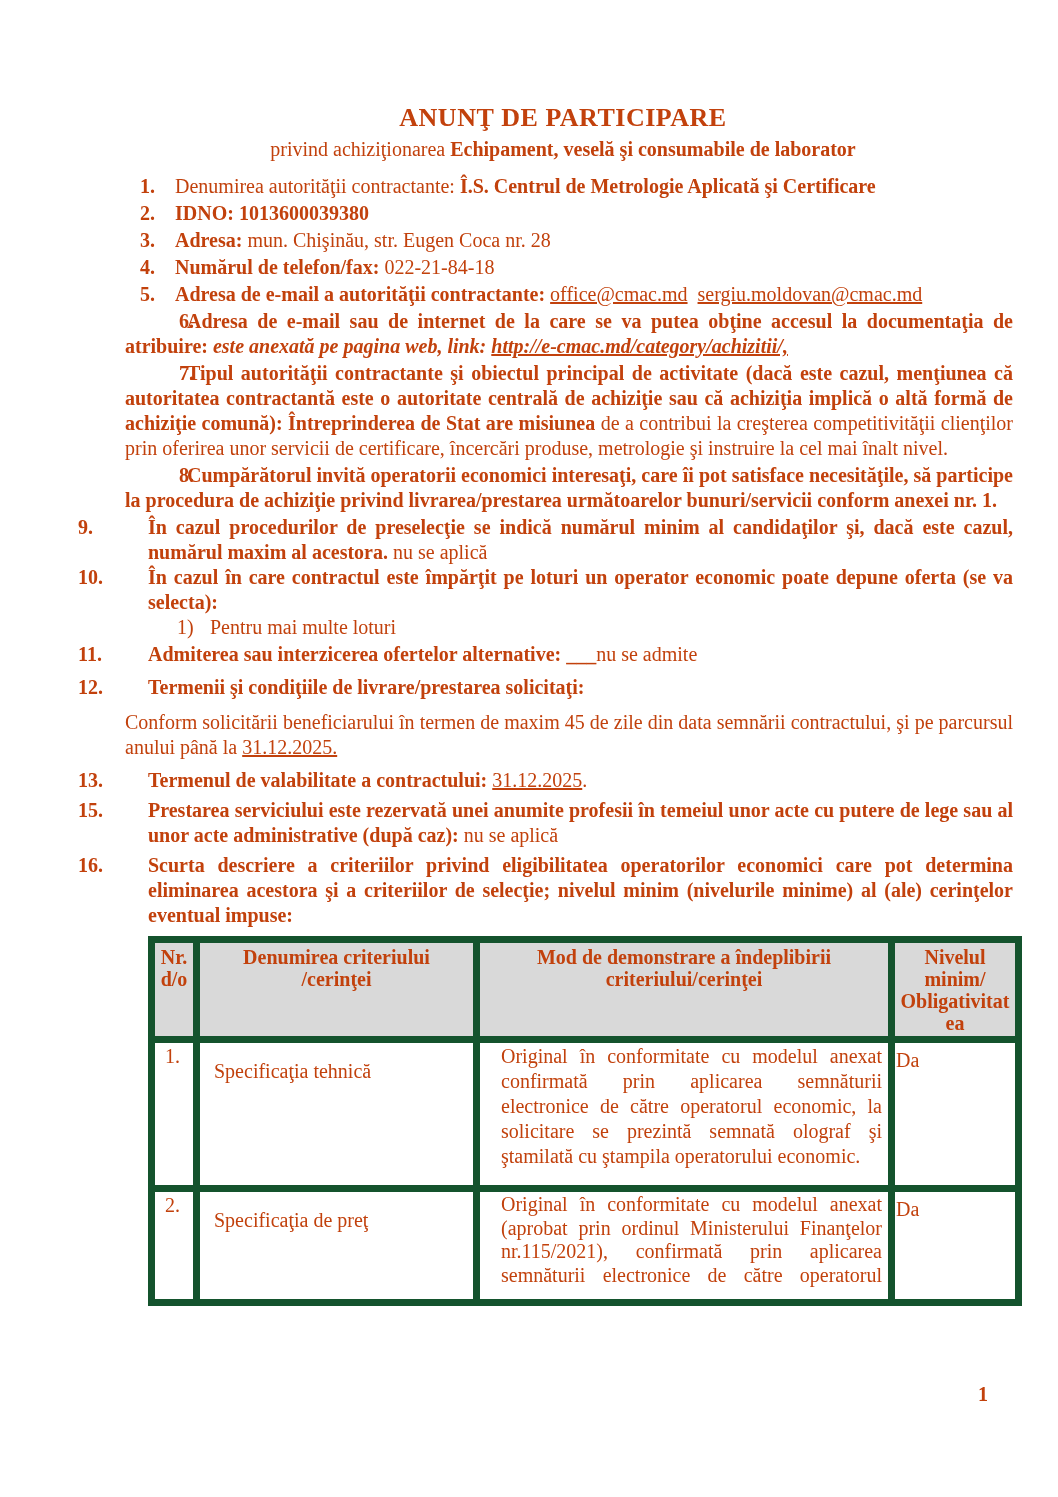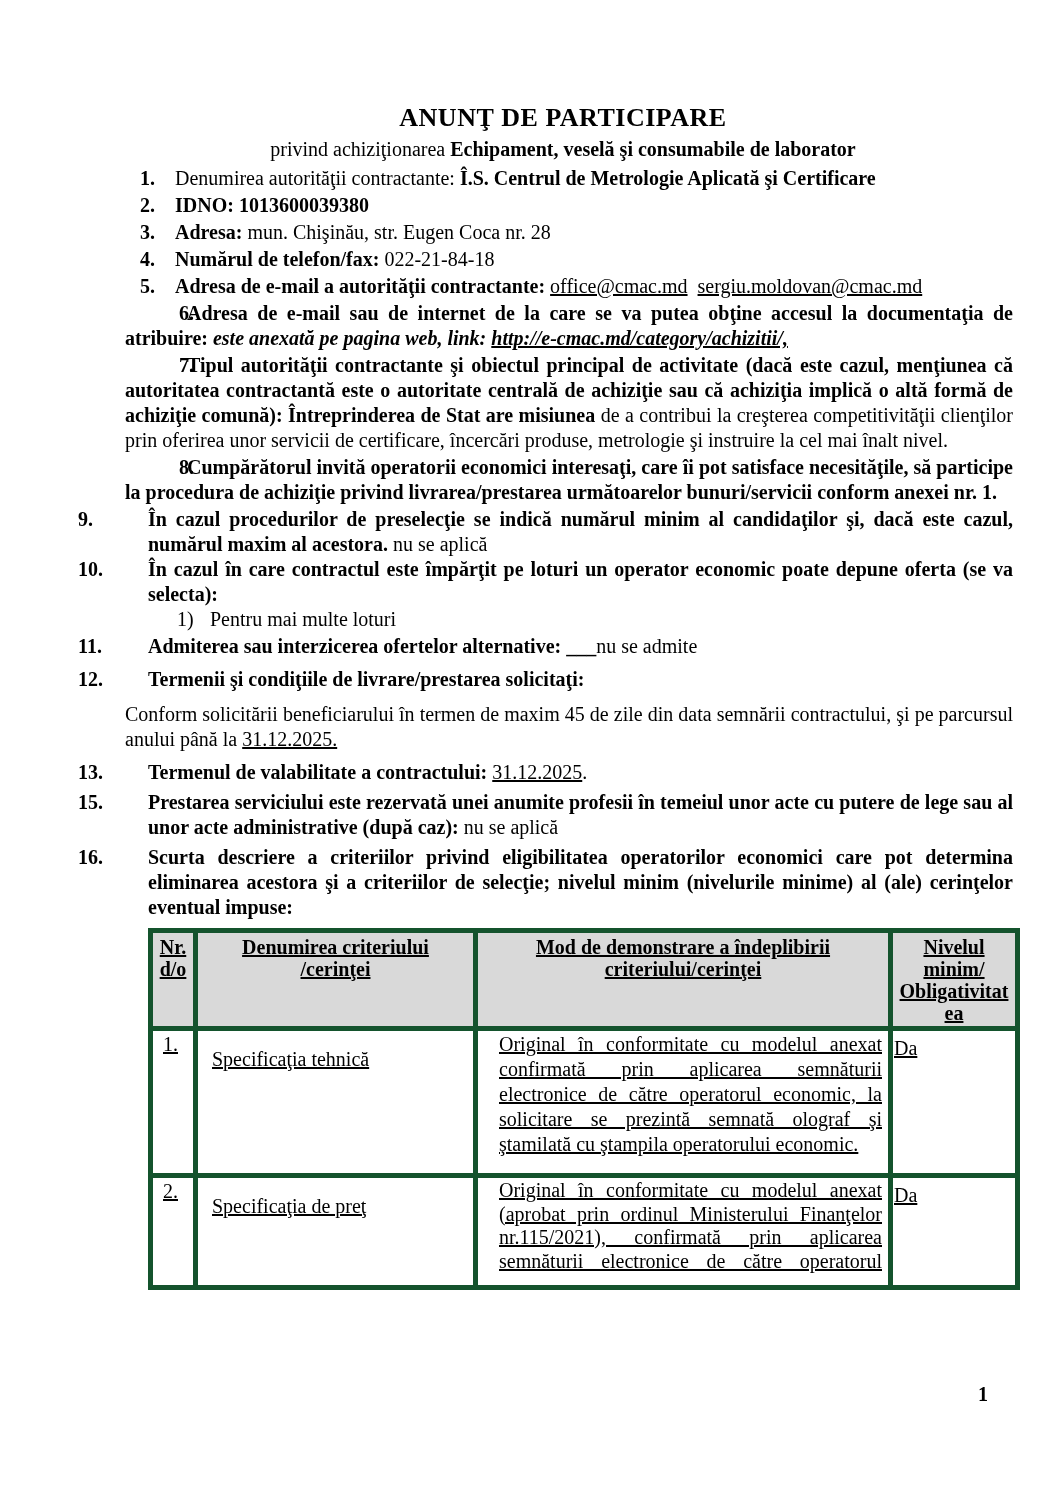--- a/index.html
+++ b/index.html
@@ -1,20 +1,20 @@
 <!DOCTYPE html>
 <html><head>
 <meta charset="utf-8">
 <style>
   html,body{margin:0;padding:0;background:#ffffff;}
   .page{
     position:relative;
     width:1058px;height:1497px;
     background:#ffffff;
-    color:#000000;
+    color:#c2410c;
     font-family:"Liberation Serif", serif;
     overflow:hidden;
   }
   .content{position:absolute;left:113px;top:0;width:900px;}
   .title{
     margin-top:103px;
     text-align:center;
     font-size:26px;line-height:30px;
     font-weight:bold;letter-spacing:.5px;
   }
@@ -30,41 +30,40 @@
   .sm .num{width:35px;}
   
   .para{text-indent:27px;}
   .para .num{width:35px;}
   
   .hang{margin-left:35px;text-indent:-35px;}
   .hang .num{width:35px;}
   
   .sub{margin-left:64px;text-align:left;}
   .sub .num{font-weight:normal;width:33px;}
-  .plain{text-align:justify;}.mt2{margin-top:2px}.mt4{margin-top:4px}
+  .plain{text-align:justify;}.mt2{margin-top:2px}.mt4{margin-top:12px}
   .mt5{margin-top:5px}.mt6{margin-top:2px}.mt7{margin-top:7px}
   .mt8{margin-top:8px}.mt10{margin-top:10px}
 
   .st-b{font-weight:bold;}
   .st-i{font-style:italic;}
   .st-u{text-decoration:underline;}
 
   table.criteria{
     margin-top:8px;
     margin-left:35px;
     width:867px;
     border-collapse:collapse;
     border:3px solid #000;
     table-layout:fixed;
   }
   table.criteria th, table.criteria td{
-    border:5px solid #14532d;
+    border:7px solid #14532d;
     vertical-align:top;
     font-size:20px;
-    text-decoration:underline;
   }
   table.criteria thead th{
     background:#d9d9d9;
     font-weight:bold;
     text-align:center;
     line-height:22px;
     padding:3px 2px 2px 2px;
     white-space:pre-line;
     border-bottom:2px solid #000;
     height:85px;

